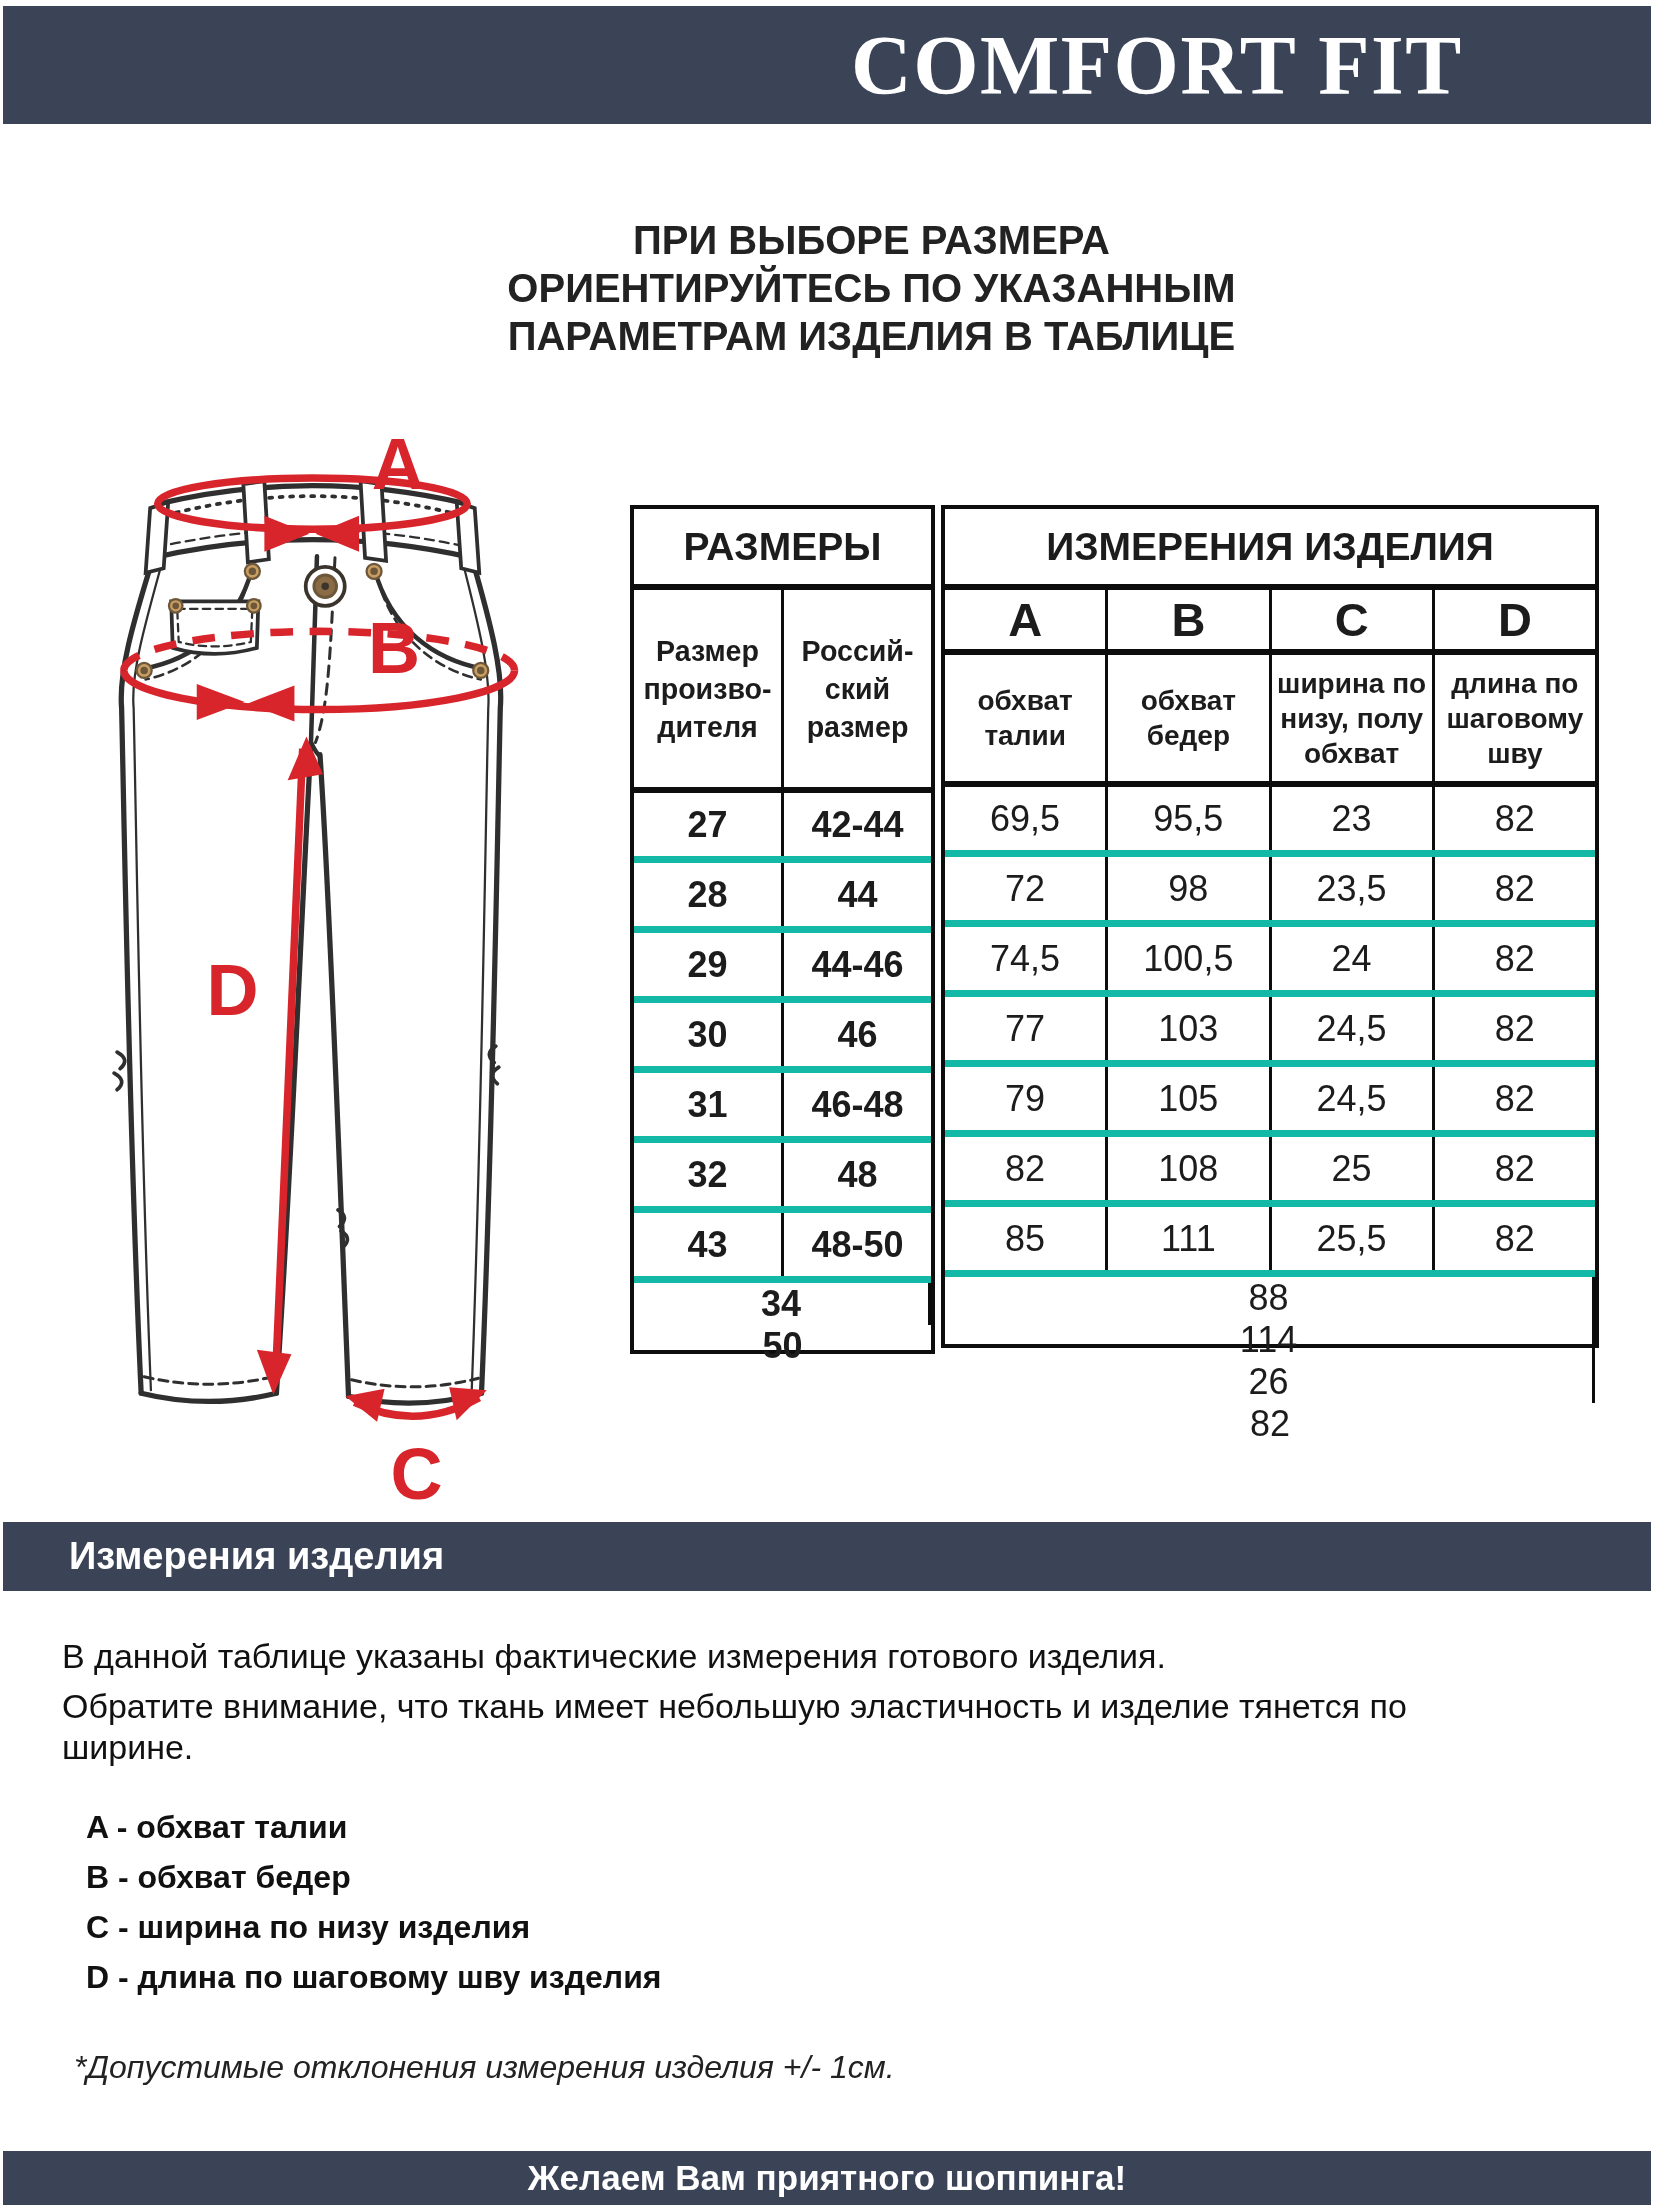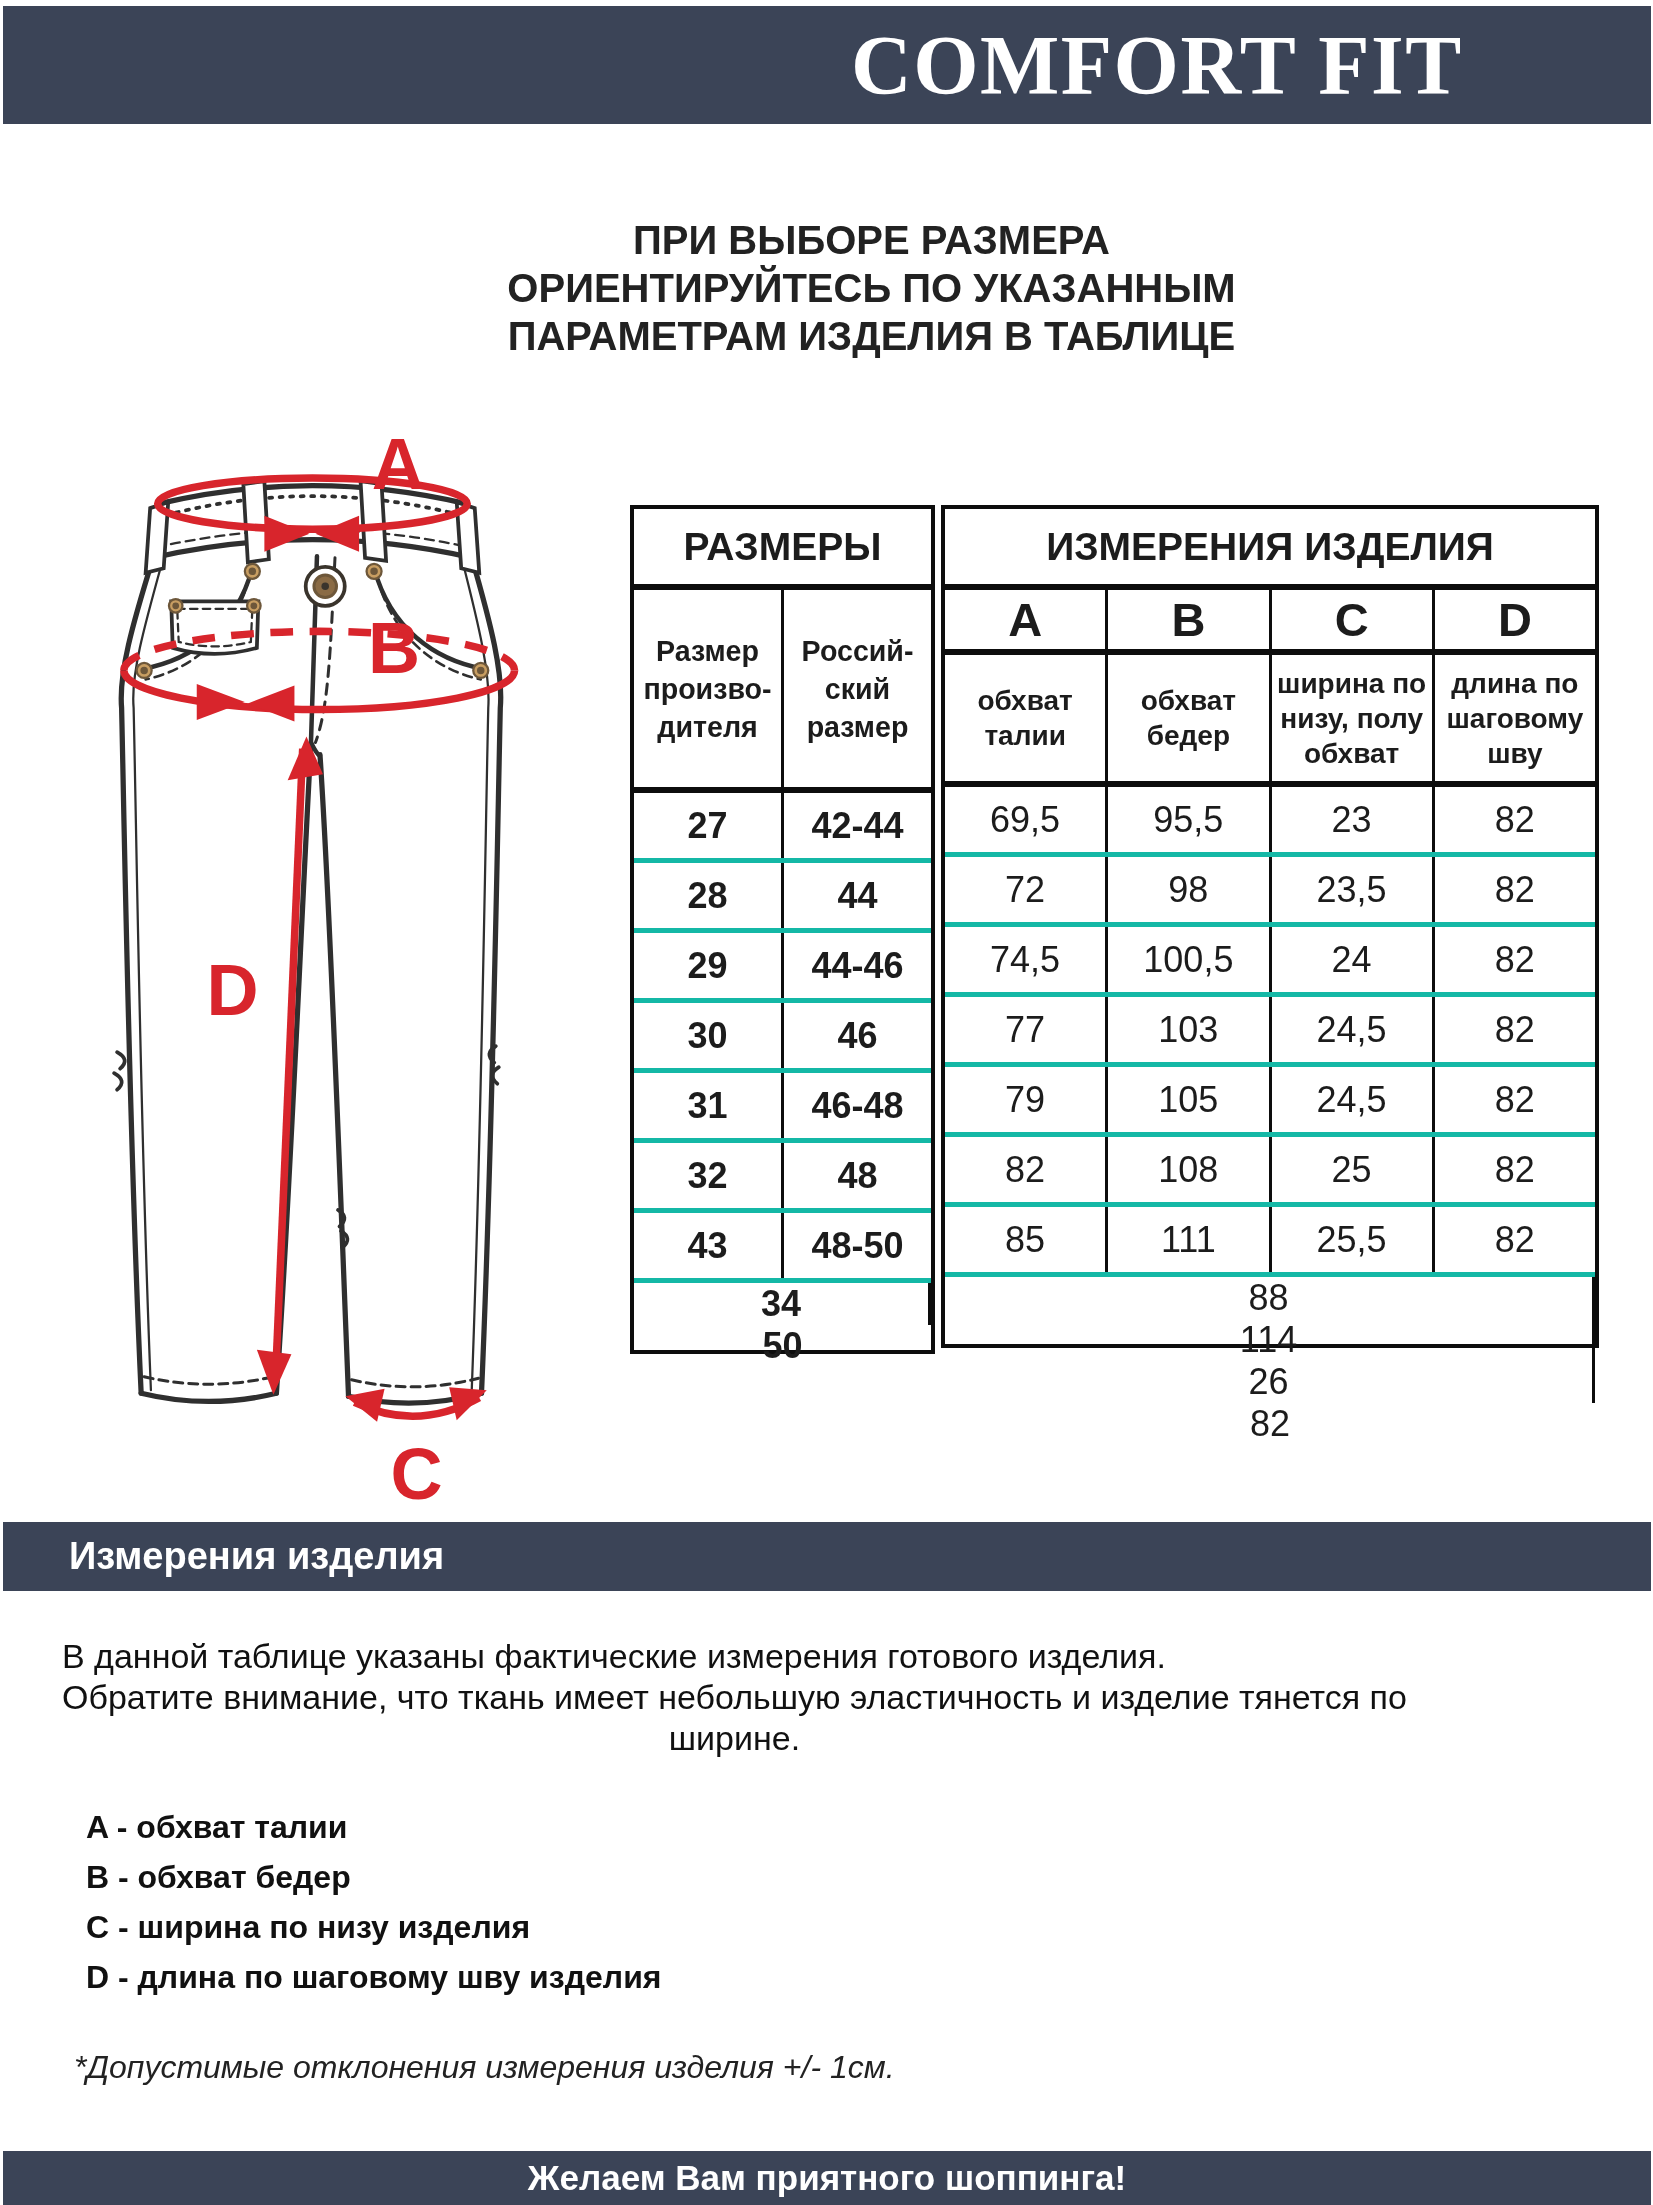--- a/index.html
+++ b/index.html
@@ -58,41 +58,41 @@
   .cols > div{
     flex:1;display:flex;flex-direction:column;align-items:center;justify-content:center;
     border-right:3px solid #0d0d0d;box-sizing:border-box;text-align:center;
   }
   .cols > div:last-child{border-right:none;}
   .tall-cells{height:203px;border-bottom:6px solid #0d0d0d;font-size:28.6px;font-weight:700;line-height:38px;}
   .letters-row{height:65px;border-bottom:6px solid #0d0d0d;font-size:47px;font-weight:700;}
   .desc-row{height:132px;border-bottom:6px solid #0d0d0d;font-size:28px;font-weight:700;line-height:35px;}
   .drow{
     display:flex;flex-direction:row;height:70px;
-    border-bottom:5px solid #14b8a6;box-sizing:border-box;
+    border-bottom:7px solid #14b8a6;box-sizing:border-box;
   }
   .drow:last-child{border-bottom:none;height:67px;flex-direction:column;}
   .drow > div{
     flex:1;display:flex;align-items:center;justify-content:center;
     border-right:3px solid #0d0d0d;box-sizing:border-box;
     font-size:36px;
   }
   .drow > div:last-child{border-right:none;}
   .tbl-left .drow > div{font-weight:700;}
   
   .section-bar{
     position:absolute;left:3px;right:3px;top:1522px;height:69px;
     background:var(--navy);
     display:flex;align-items:center;
     padding-left:66px;box-sizing:border-box;
   }
   .section-bar .section-title{color:#ffffff;font-size:38px;font-weight:700;}
   .paragraphs{position:absolute;left:62px;top:1636px;width:1345px;font-size:34px;line-height:41px;color:#111111;}
   .paragraphs p{margin:0;}
-  .paragraphs p + p{text-align:center;}
+  .paragraphs p + p{margin-top:9px;}
   .legend{position:absolute;left:86px;top:1802px;font-size:32px;font-weight:700;color:#111111;}
   .legend div{line-height:50px;}
   .note{
     position:absolute;left:74px;top:2049px;
     font-size:32px;font-style:italic;color:#222222;
   }
   
   .footer-bar{
     position:absolute;left:3px;right:3px;top:2151px;height:54px;
     background:var(--navy);

